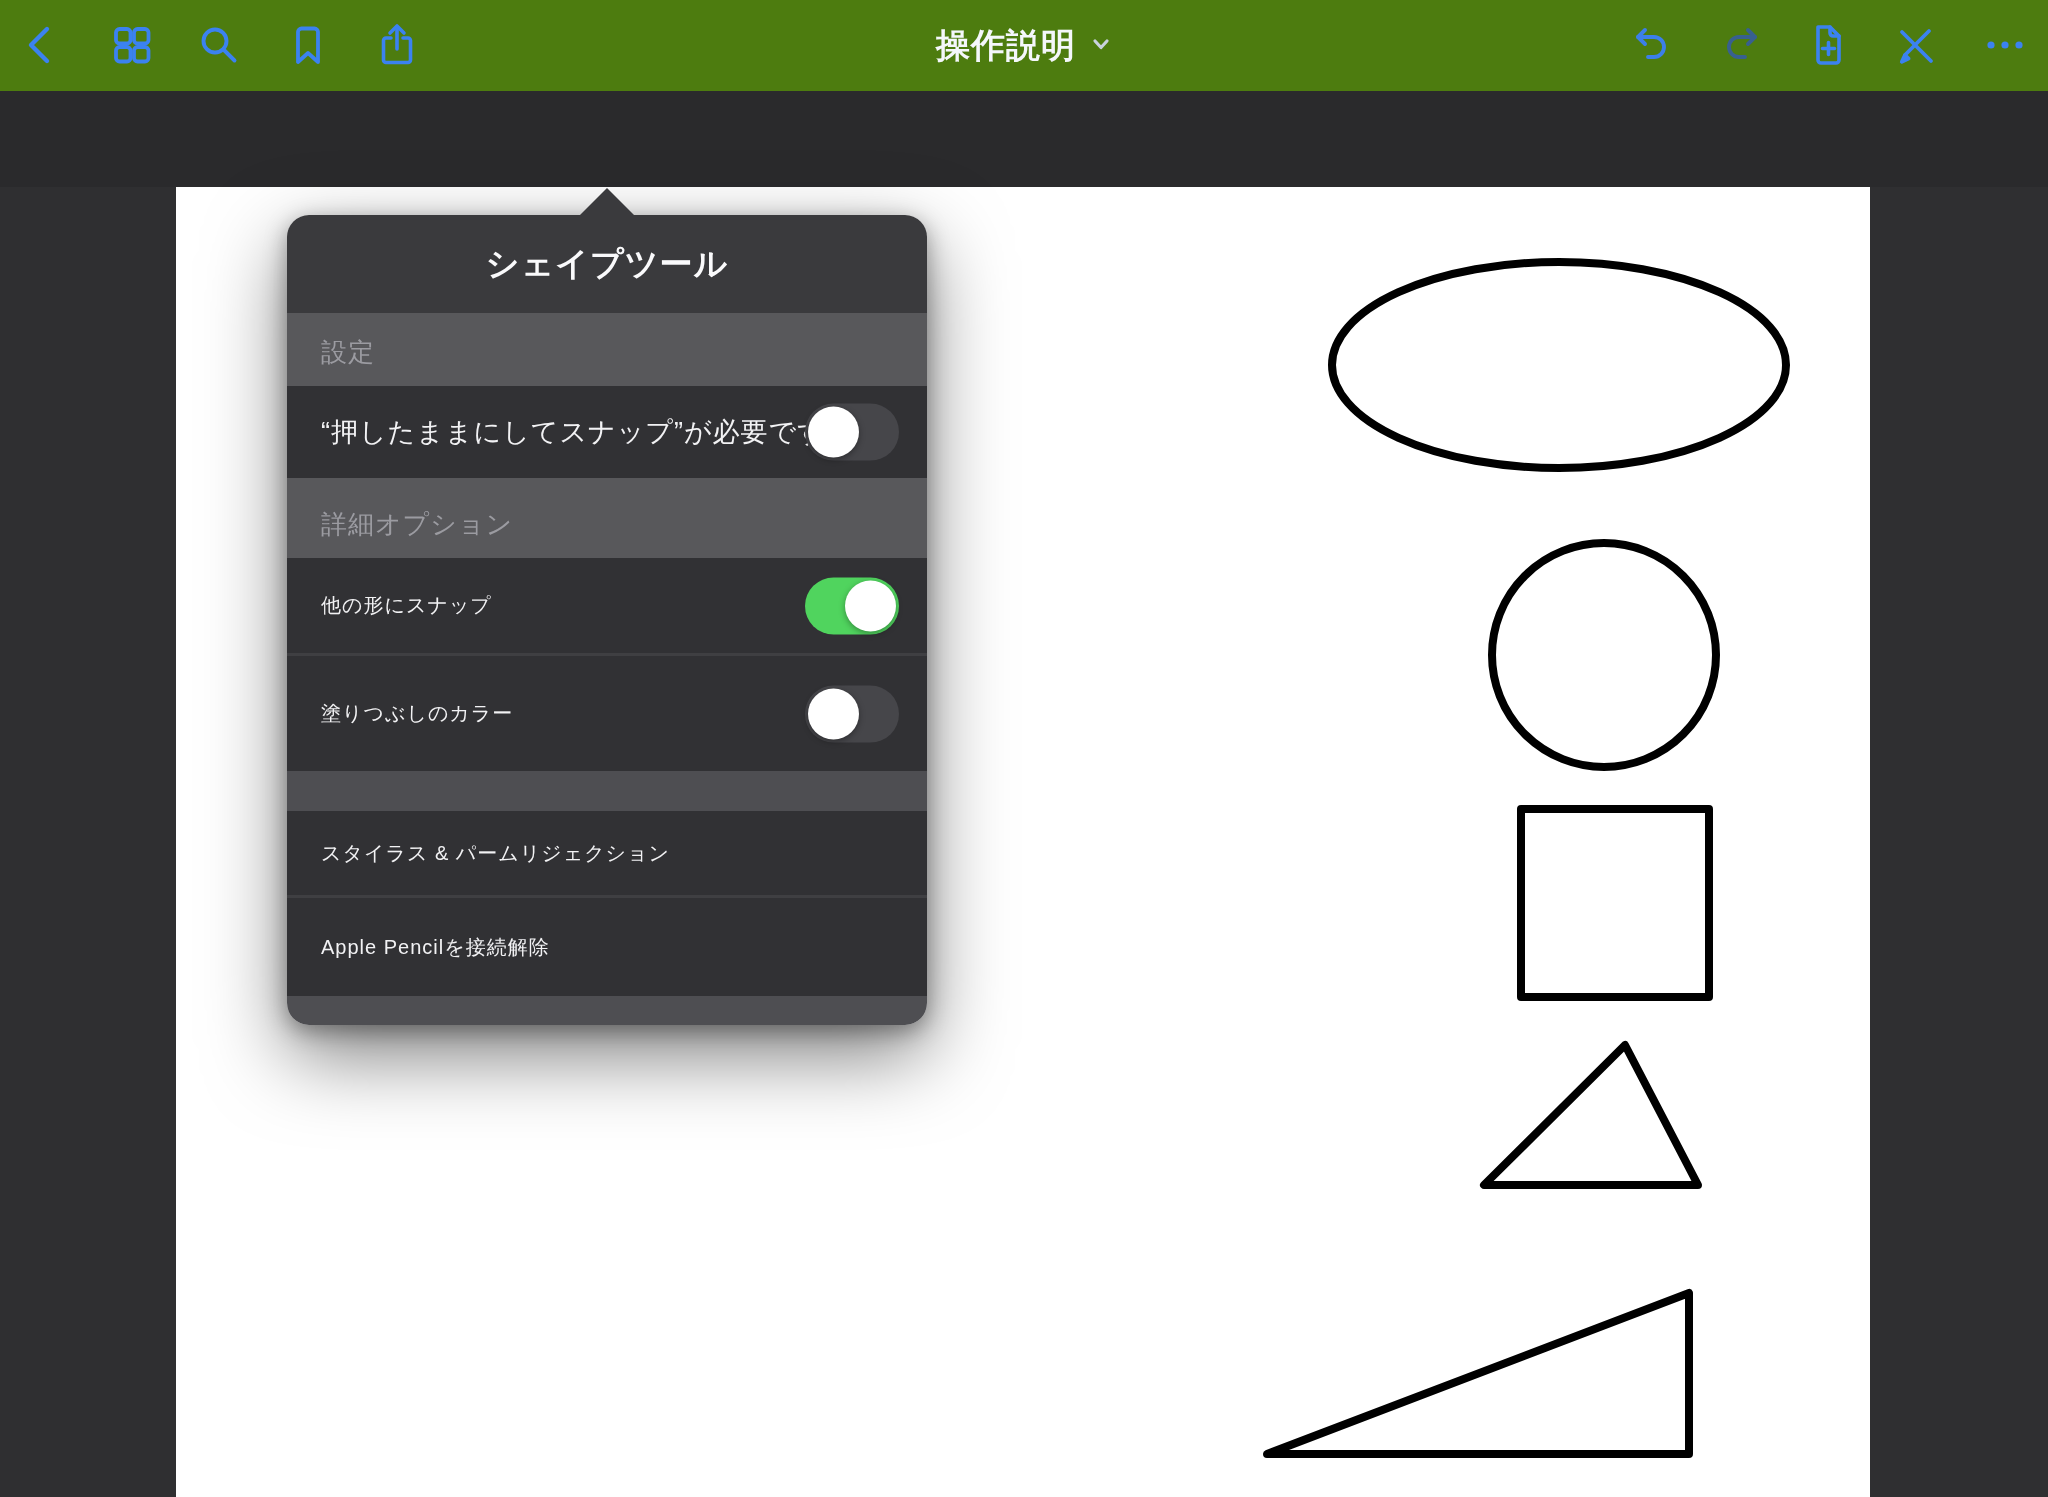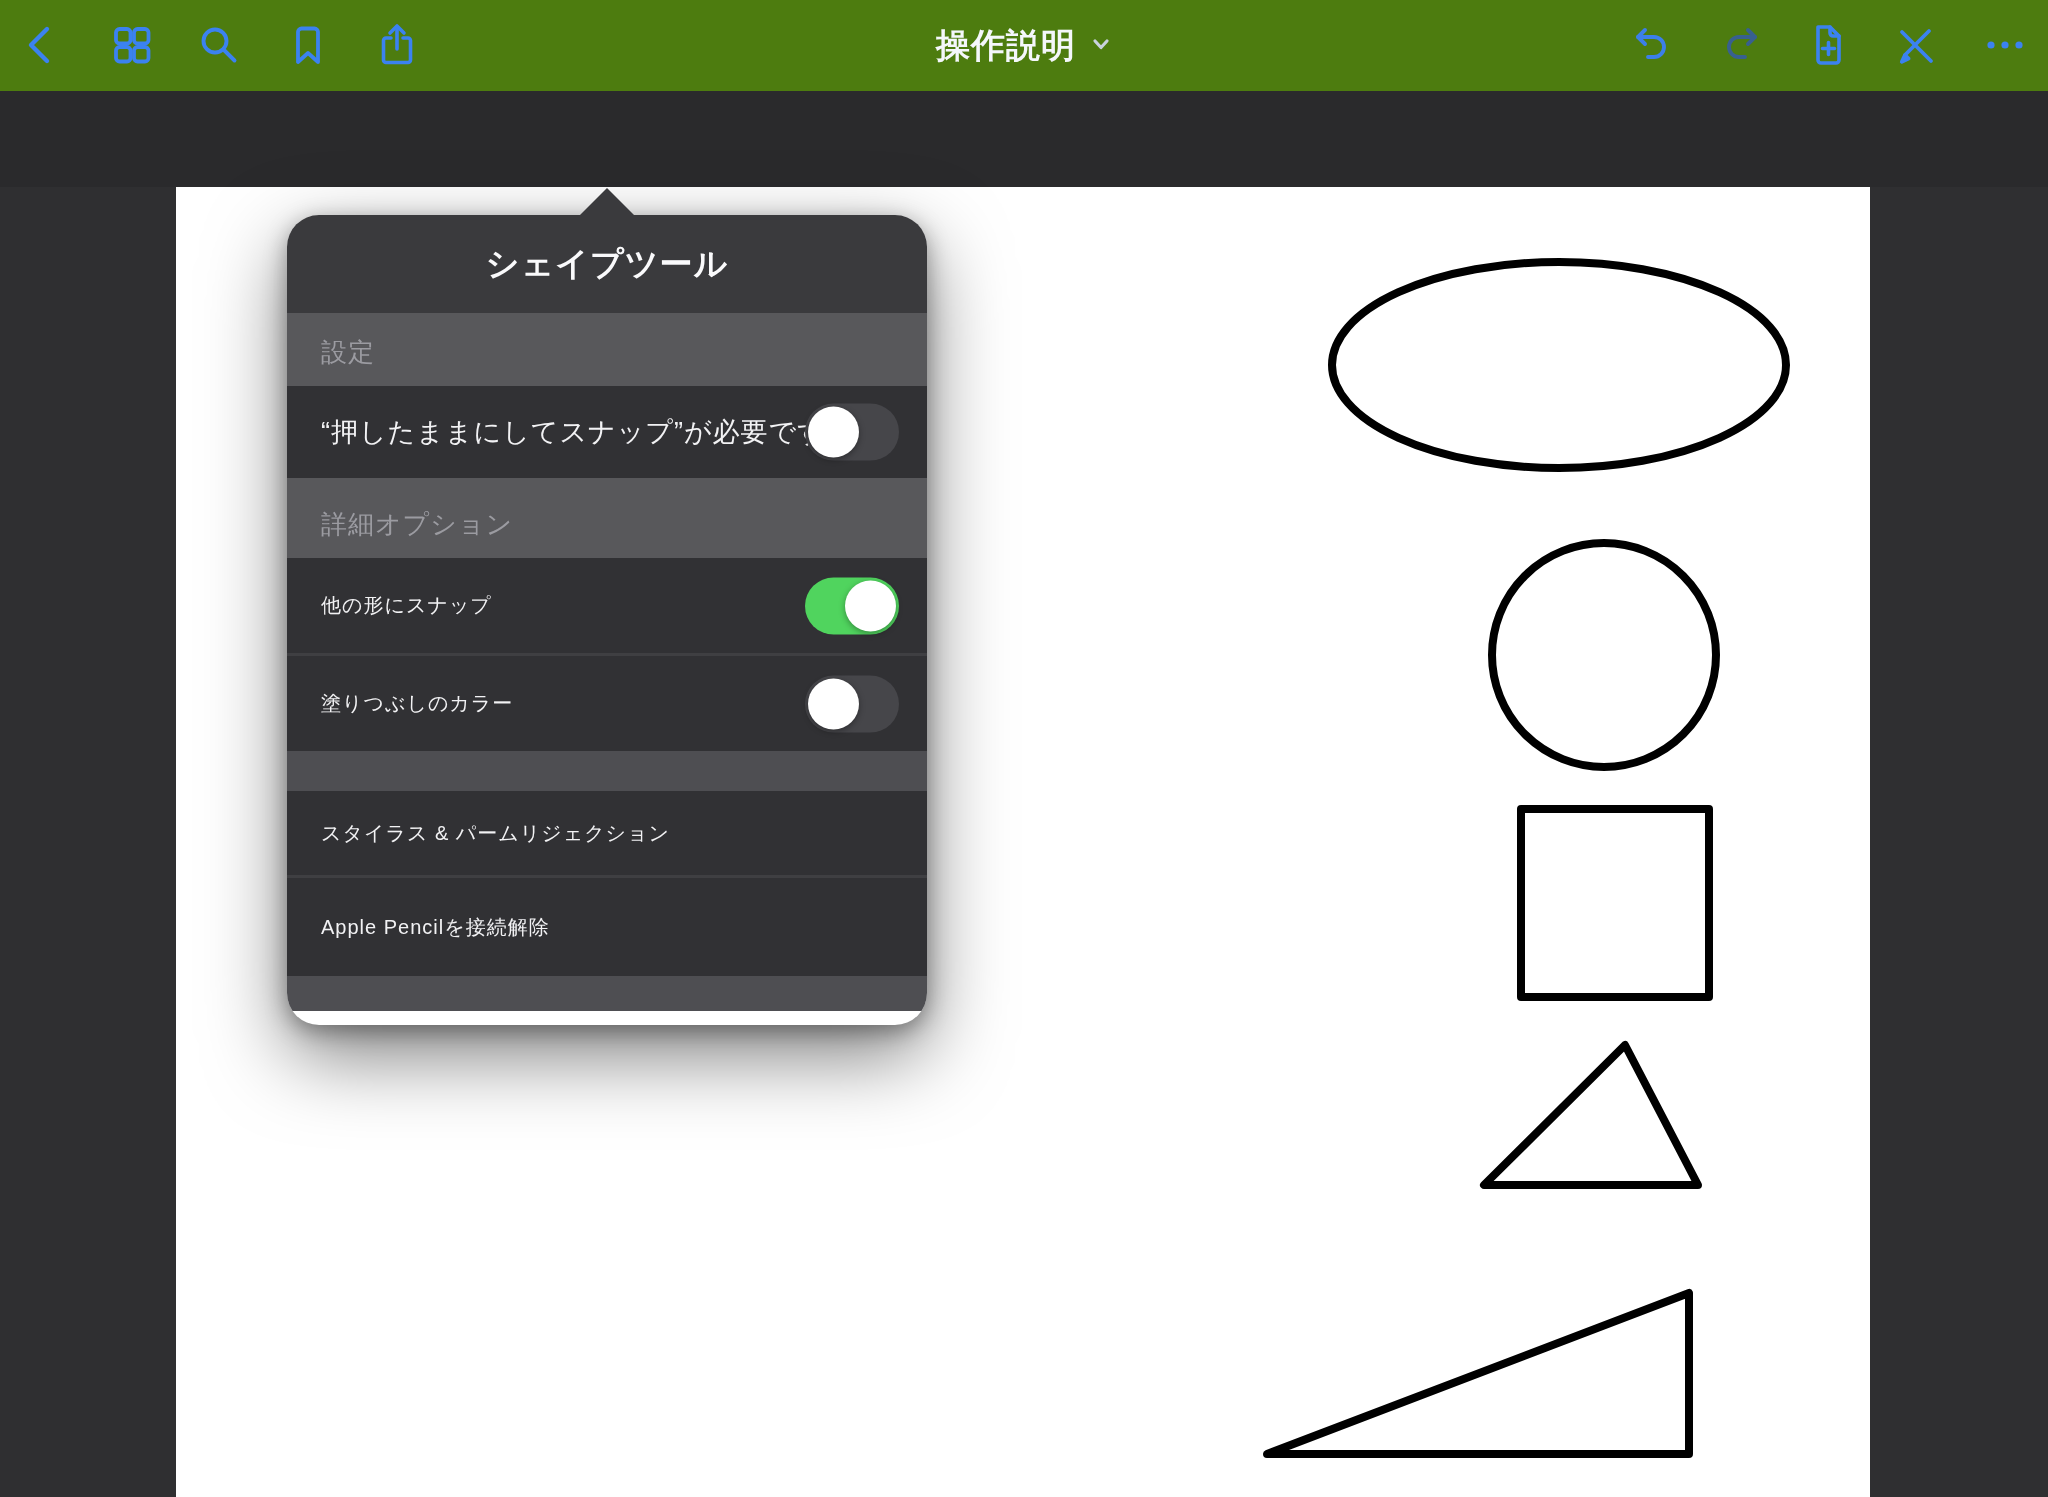--- a/index.html
+++ b/index.html
@@ -30,21 +30,21 @@
   .thick-sel{position:absolute;top:101px;width:76px;height:76px;border-radius:17px;background:#505053;}
 
   
   .canvas{position:absolute;left:0;top:187px;width:2048px;height:1310px;background:#2F2F31;}
   .page{position:absolute;left:176px;top:0;width:1694px;height:1310px;background:#FFFFFF;}
   .shapes{position:absolute;left:176px;top:0;width:1694px;height:1310px;}
 
   
   .popup-arrow{position:absolute;left:580px;top:188px;width:0;height:0;z-index:6;
     border-left:27px solid transparent;border-right:27px solid transparent;border-bottom:27px solid #3A3A3D;}
-  .popup{position:absolute;left:287px;top:215px;width:640px;height:810px;border-radius:32px;overflow:hidden;z-index:5;
+  .popup{position:absolute;left:287px;top:215px;width:640px;height:810px;border-radius:22px;overflow:hidden;z-index:5;
     box-shadow:0 30px 80px rgba(0,0,0,.5),0 6px 22px rgba(0,0,0,.35);}
   .pp-title{height:98px;background:#3A3A3D;display:flex;align-items:center;justify-content:center;
     color:#FAFAFC;font-size:33px;font-weight:600;letter-spacing:1px;}
   .pp-band{background:#58585B;display:flex;align-items:flex-end;}
   .pp-band .bl{color:#9B9BA1;font-size:26px;padding:0 0 16px 34px;letter-spacing:1px;}
   .pp-row{background:#313134;display:flex;align-items:center;position:relative;}
   .pp-row .rl{color:#F2F2F4;font-size:20px;padding-left:34px;letter-spacing:1px;white-space:nowrap;}
   .pp-row .rl.small{font-size:27px;}
   .pp-div{height:3px;background:#3F3F42;}
   .pp-spacer{background:#4E4E52;}
@@ -292,21 +292,21 @@
 
   <div class="pp-row" style="height:95px">
     <span class="rl">他の形にスナップ</span>
     <span class="toggle on">
         <span class="knob"></span>
       </span>
   </div>
 
   <div class="pp-div"></div>
 
-  <div class="pp-row" style="height:95px">
+  <div class="pp-row" style="height:115px">
     <span class="rl">塗りつぶしのカラー</span>
     <span class="toggle off">
         <span class="knob"></span>
       </span>
   </div>
 
   <div class="pp-spacer" style="height:40px"></div>
 
   <div class="pp-row" style="height:84px">
     <span class="rl">スタイラス &amp; パームリジェクション</span>

